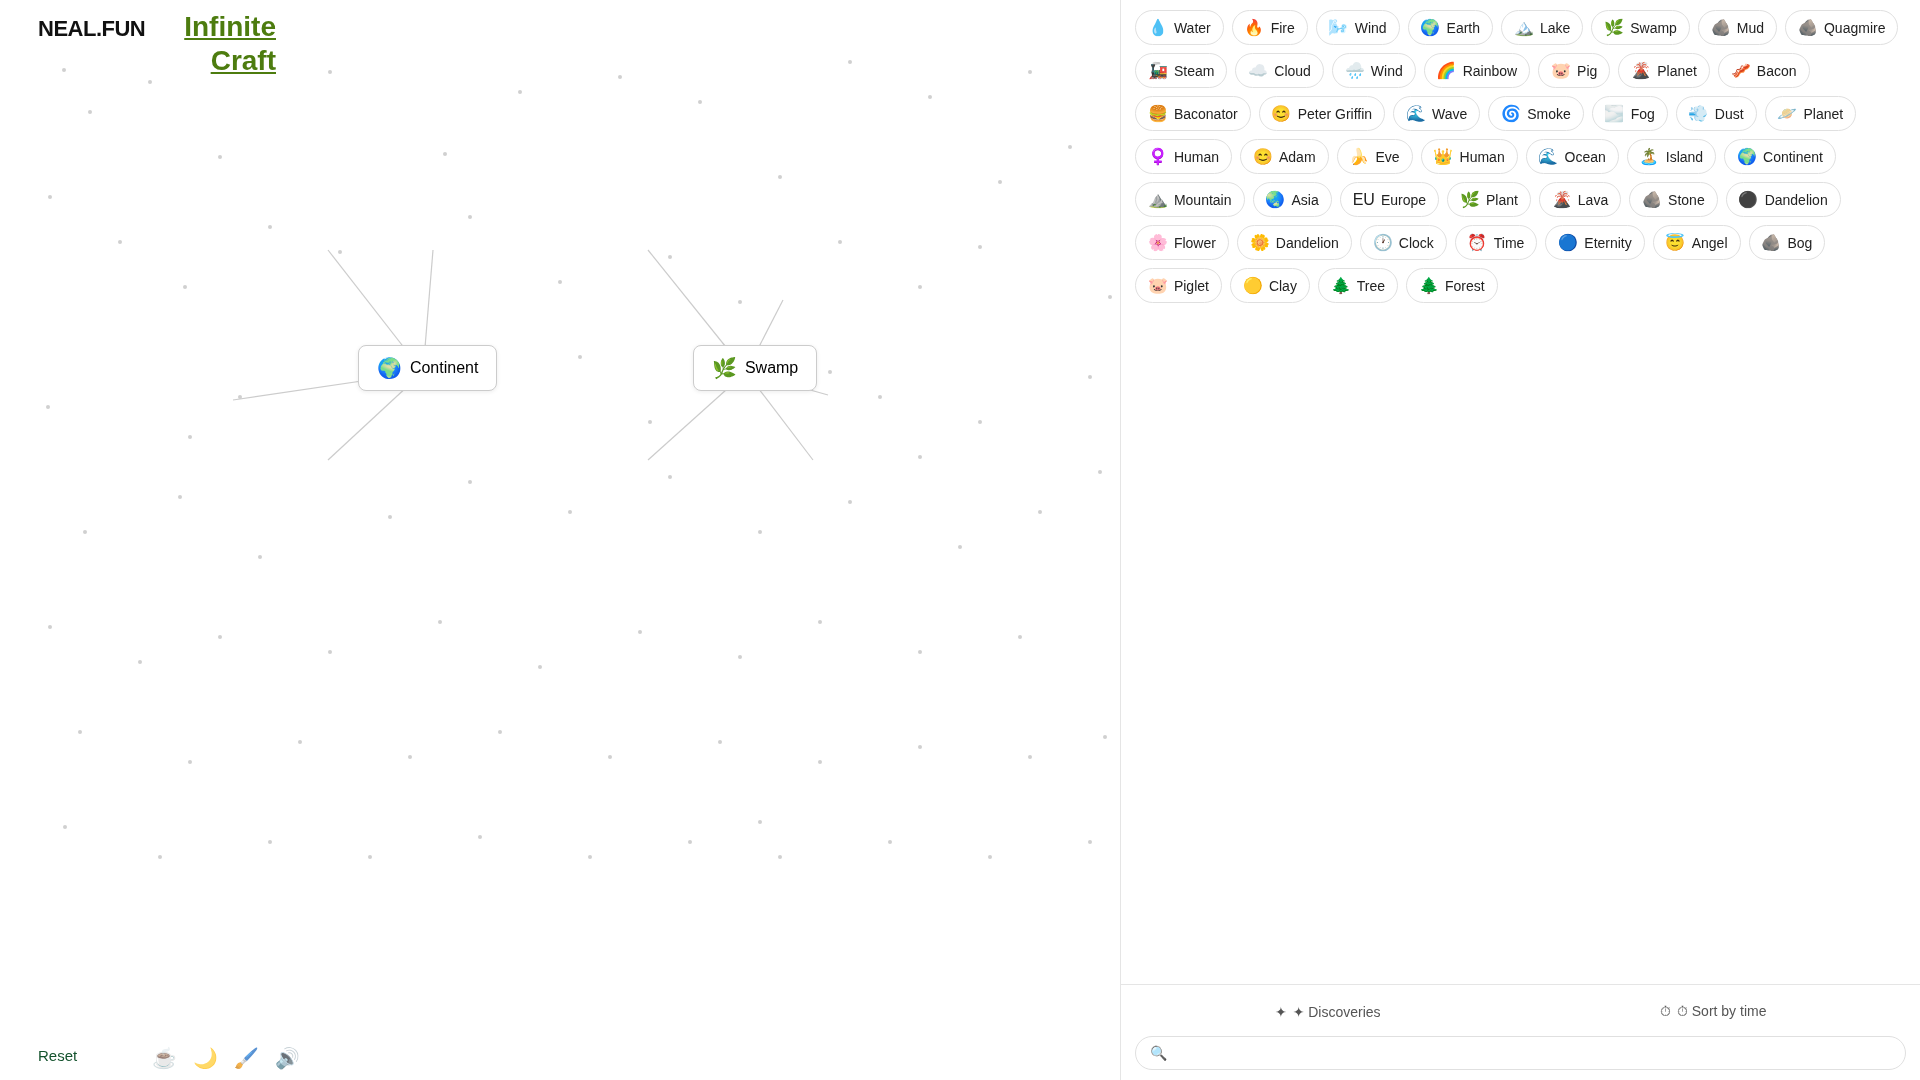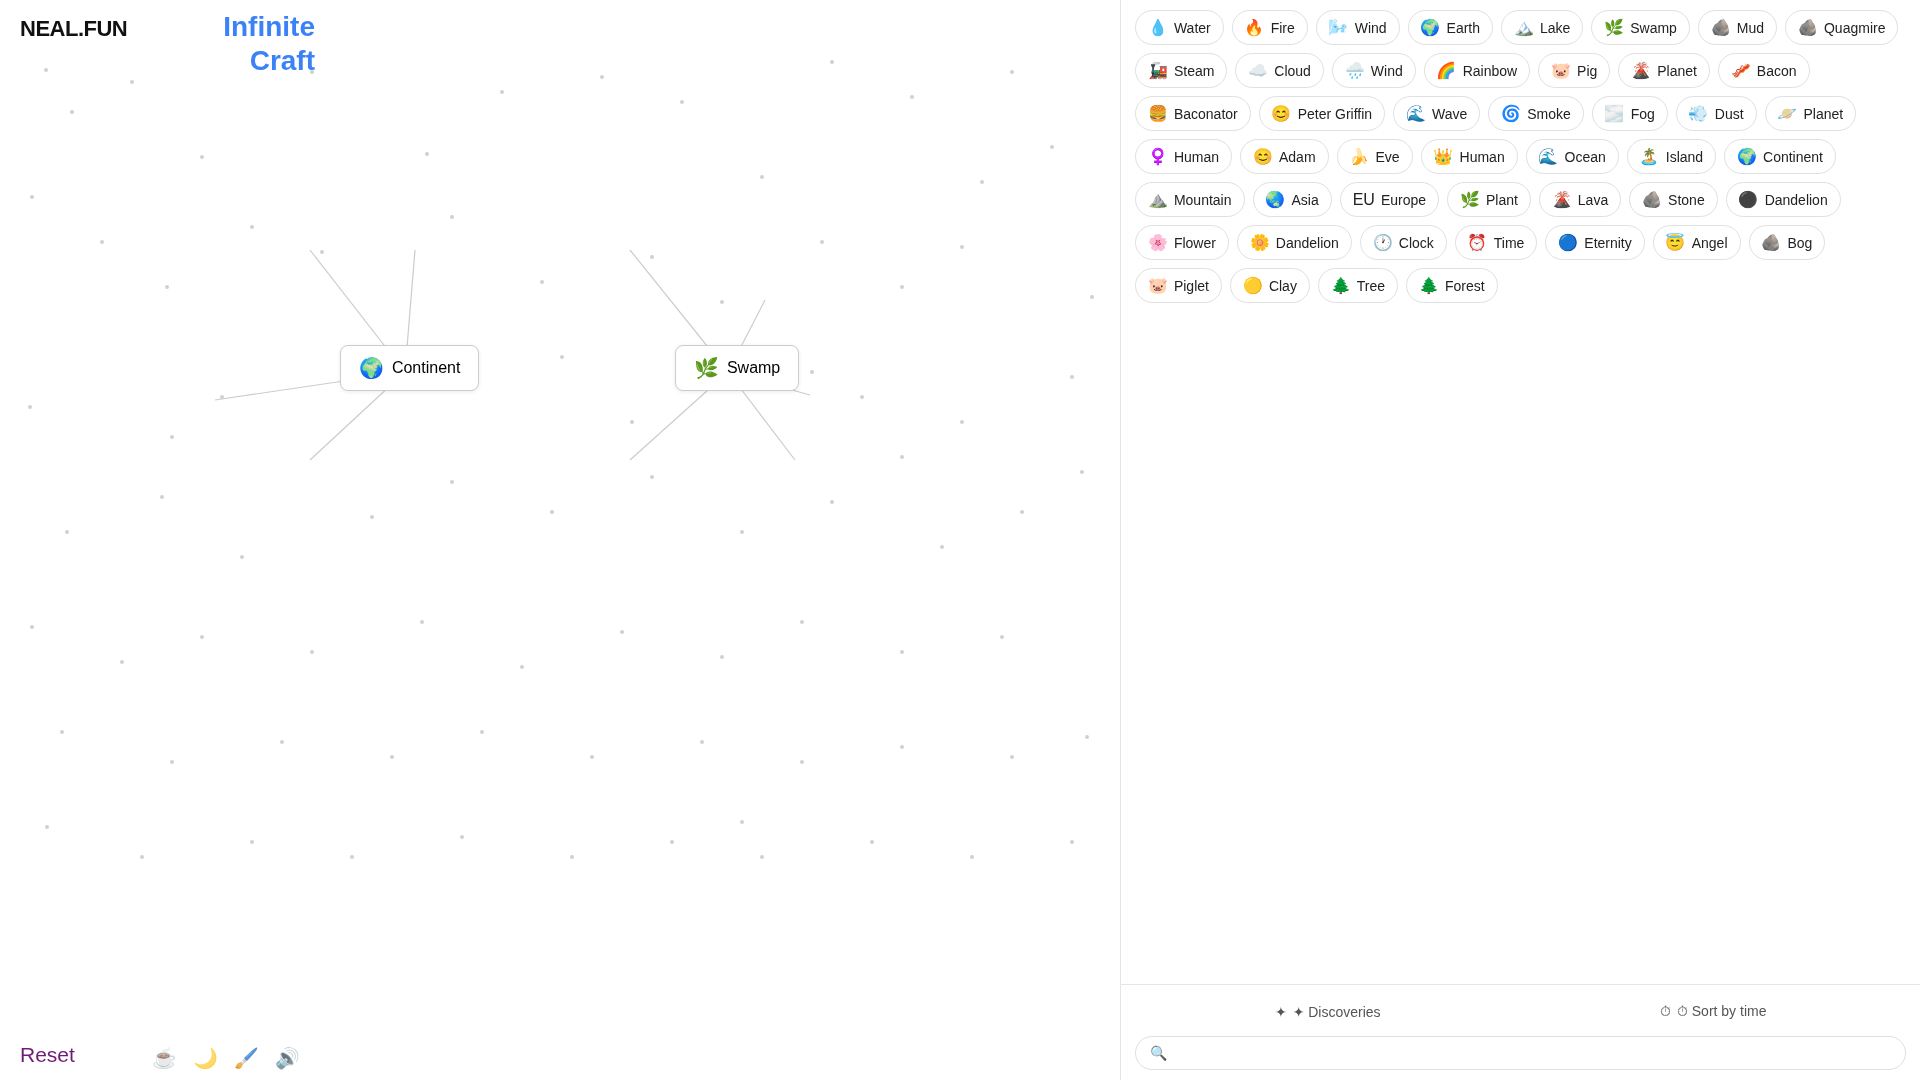--- a/index.html
+++ b/index.html
@@ -11,20 +11,21 @@
       overflow: hidden;
       display: flex;
       flex-direction: column;
     }
 
     .app-container {
       display: flex;
       flex: 1;
       height: 100%;
       position: relative;
+      padding-left: 18px;
     }
 
     
     .canvas-area {
       flex: 1;
       position: relative;
       background: #fff;
       overflow: hidden;
     }
 
@@ -82,49 +83,50 @@
       font-weight: 800;
       color: #111;
       letter-spacing: -0.5px;
       z-index: 10;
     }
 
     
     .game-title {
       position: absolute;
       top: 10px;
-      right: 805px;
+      right: 844px;
       font-size: 28px;
       font-weight: 300;
-      color: #3b82f6;
+      color: #4d7c0f;
       z-index: 10;
       text-align: right;
       line-height: 1.2;
+      text-decoration: underline;
     }
     .game-title span {
       font-weight: 700;
     }
 
     
     .bottom-bar {
       position: absolute;
       bottom: 0;
       left: 0;
       right: 800px;
       height: 50px;
       display: flex;
       align-items: center;
       padding: 0 20px;
       gap: 20px;
       z-index: 10;
     }
 
     .reset-btn {
-      font-size: 21px;
-      color: #701a75;
+      font-size: 15px;
+      color: #14532d;
       background: none;
       border: none;
       cursor: pointer;
       font-weight: 500;
     }
 
     .bottom-icons {
       position: absolute;
       bottom: 10px;
       right: 820px;

